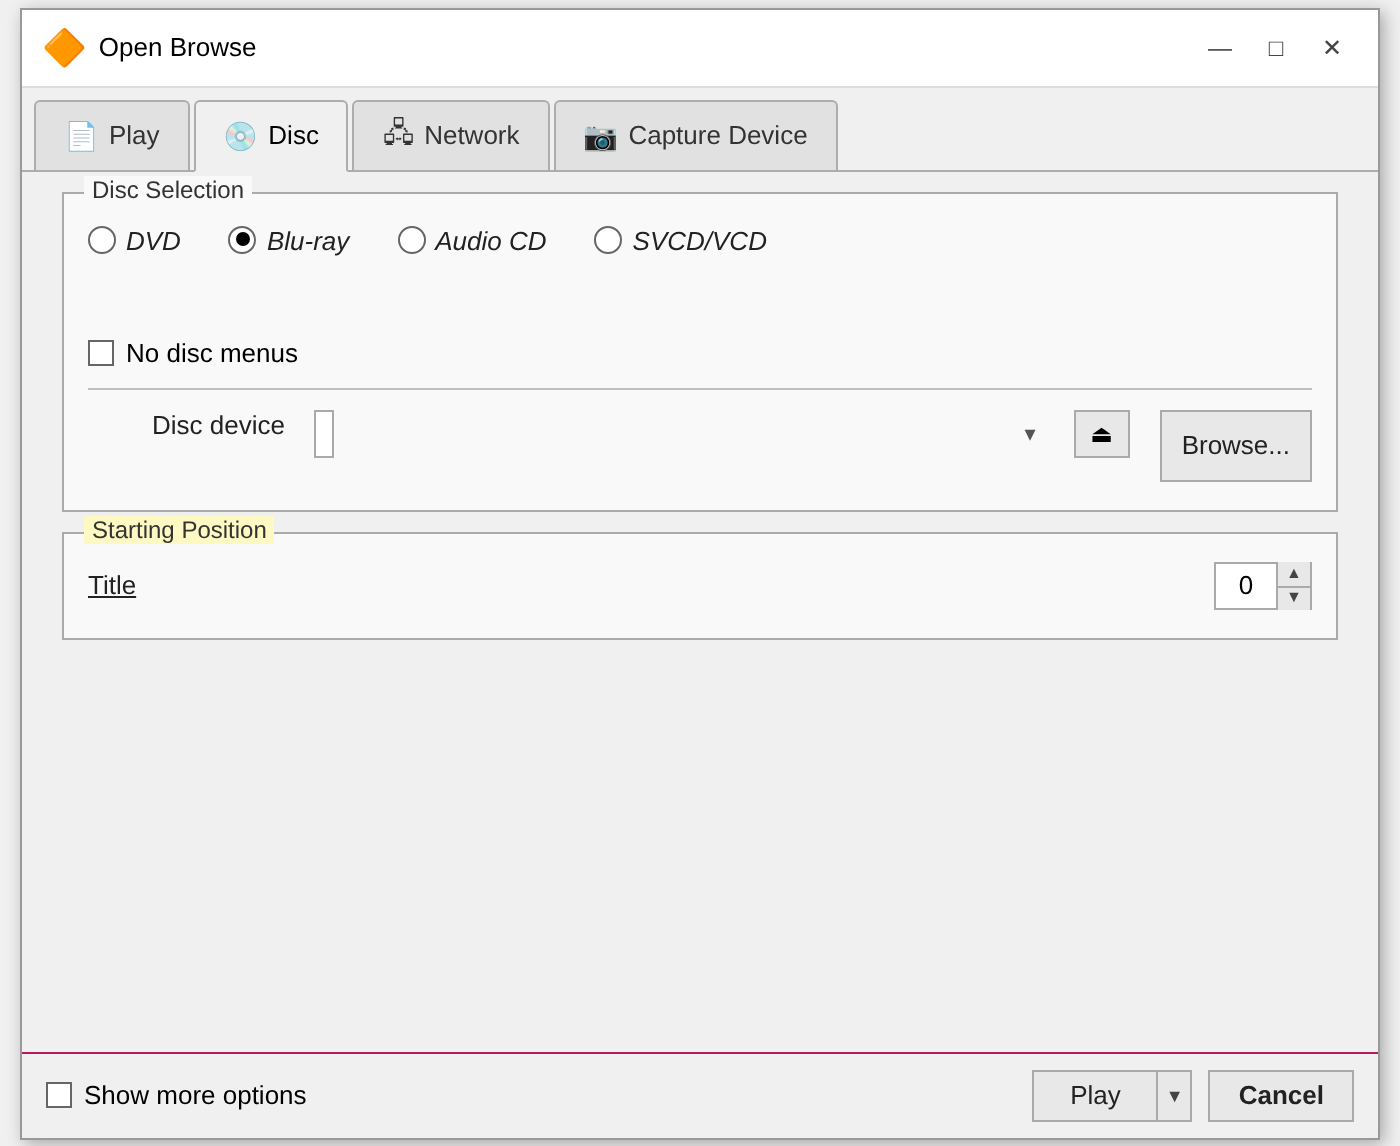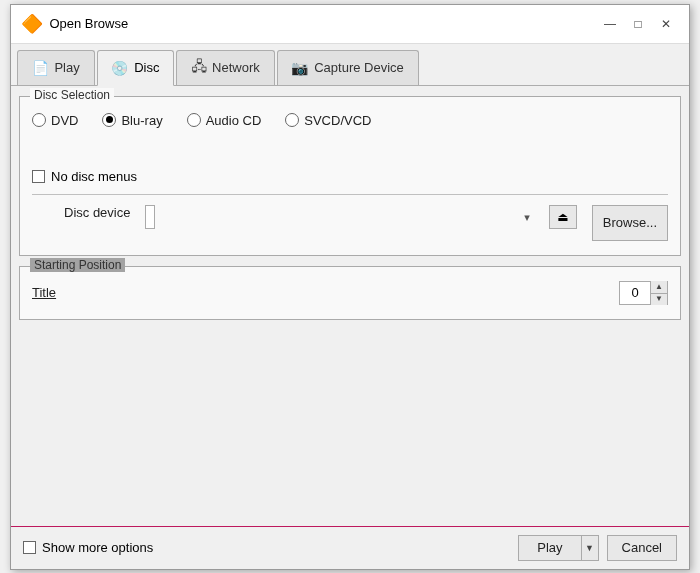--- a/index.html
+++ b/index.html
@@ -85,21 +85,21 @@
       margin-bottom: -1px;
       z-index: 1;
       color: #000;
     }
     .tab-icon {
       font-size: 14px;
     }
 
     
     .content {
-      padding: 10px 8px;
+      padding: 10px 20px;
       background: #f0f0f0;
       min-height: 440px;
     }
 
     
     .group-box {
       border: 1px solid #aaa;
       padding: 10px 12px 14px;
       margin-bottom: 10px;
       background: #f9f9f9;
@@ -120,20 +120,21 @@
       display: flex;
       align-items: center;
       gap: 24px;
       margin-top: 6px;
       margin-bottom: 10px;
     }
     .radio-item {
       display: flex;
       gap: 5px;
       cursor: pointer;
+      font-style: italic;
     }
     .radio-circle {
       width: 14px;
       height: 14px;
       border: 1.5px solid #666;
       border-radius: 50%;
       background: #fff;
       display: flex;
       align-items: center;
       justify-content: center;
@@ -231,21 +232,21 @@
       border: 1px solid #aaa;
       padding: 10px 12px 14px;
       background: #f9f9f9;
       position: relative;
       margin-bottom: 10px;
     }
     .starting-group-title {
       position: absolute;
       top: -9px;
       left: 10px;
-      background: #a3a3a3;
+      background: #fef9c3;
       padding: 0 4px;
       font-size: 12px;
       color: #333;
     }
     .title-row {
       display: flex;
       align-items: center;
       justify-content: space-between;
       margin-top: 4px;
     }
@@ -334,20 +335,21 @@
     }
     .cancel-btn {
       height: 26px;
       padding: 0 14px;
       border: 1px solid #aaa;
       background: #e8e8e8;
       cursor: pointer;
       font-size: 13px;
       color: #222;
       margin-left: 6px;
+      font-weight: bold;
     }
   </style>
 </head>
 <body>
 
 <div class="window">
 
   <div class="title-bar">
     <div class="title-bar-left">
       <span class="vlc-icon">🔶</span>

